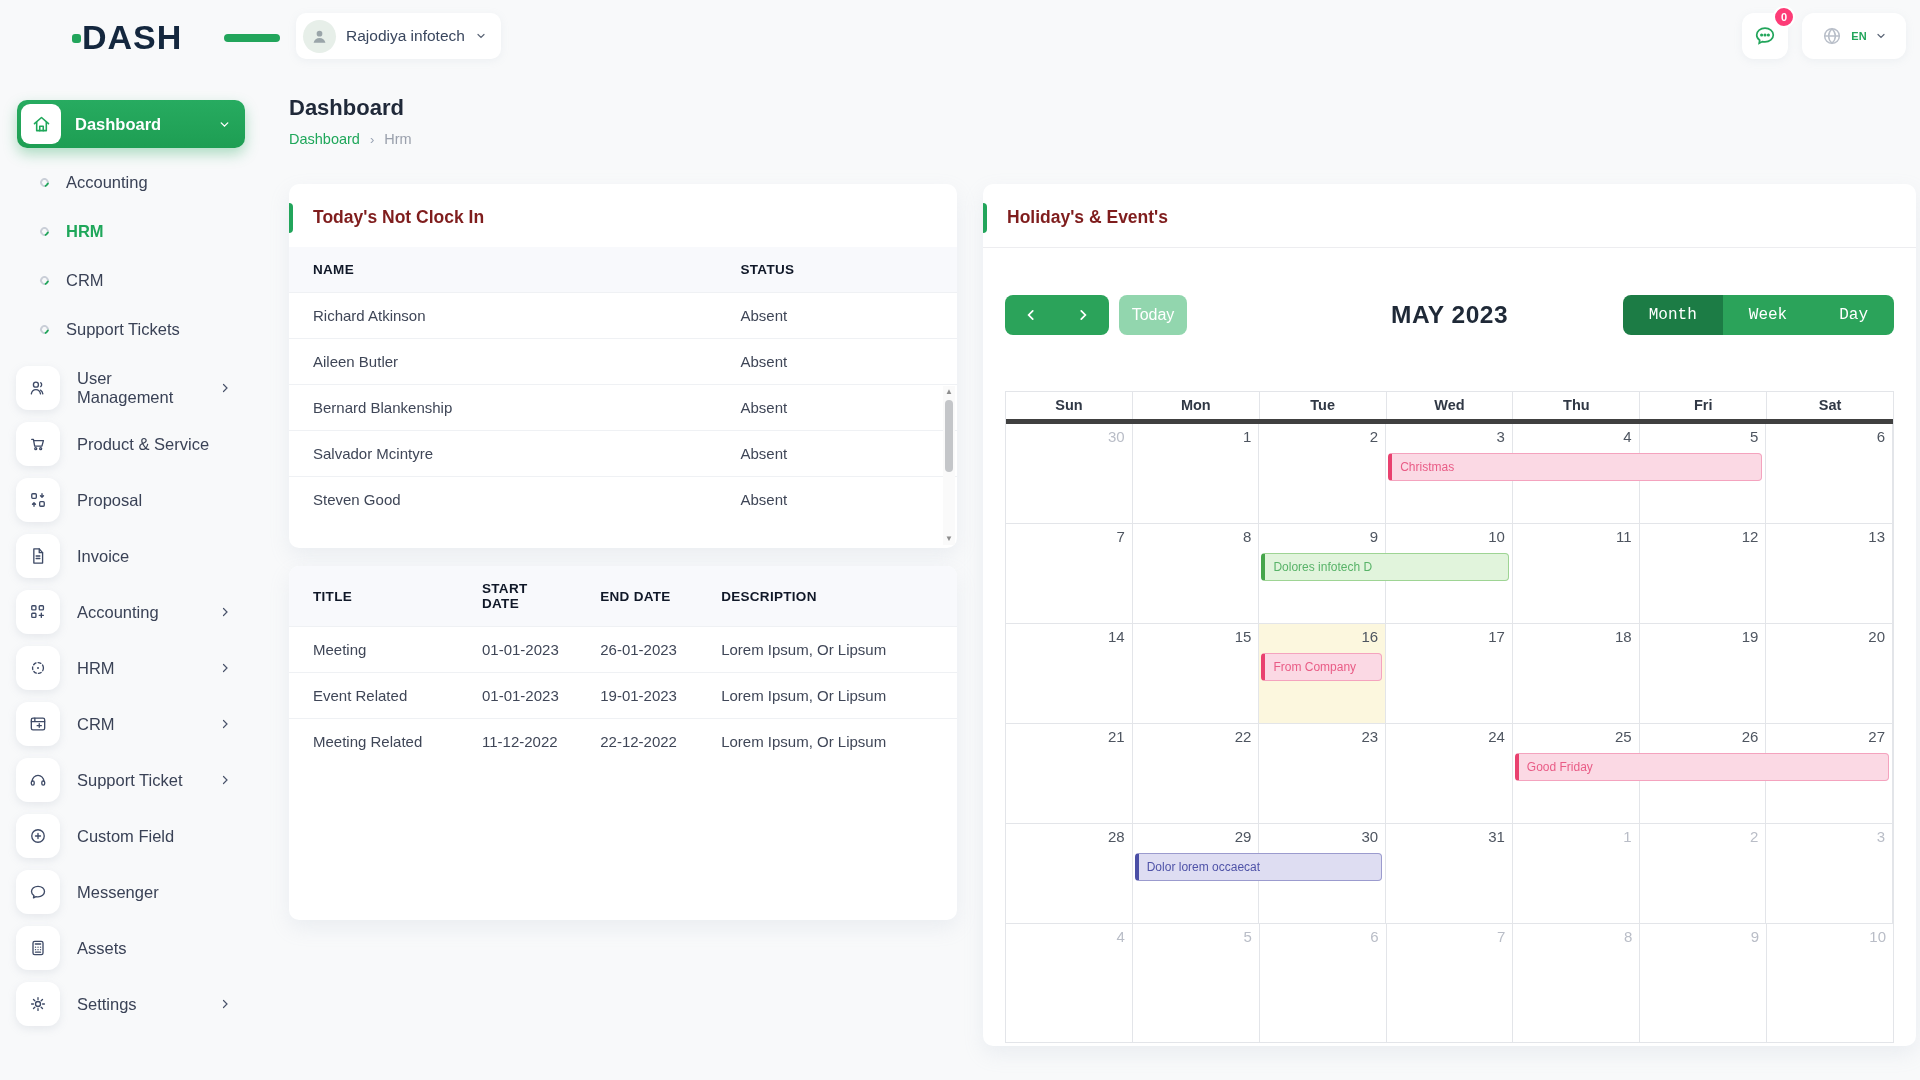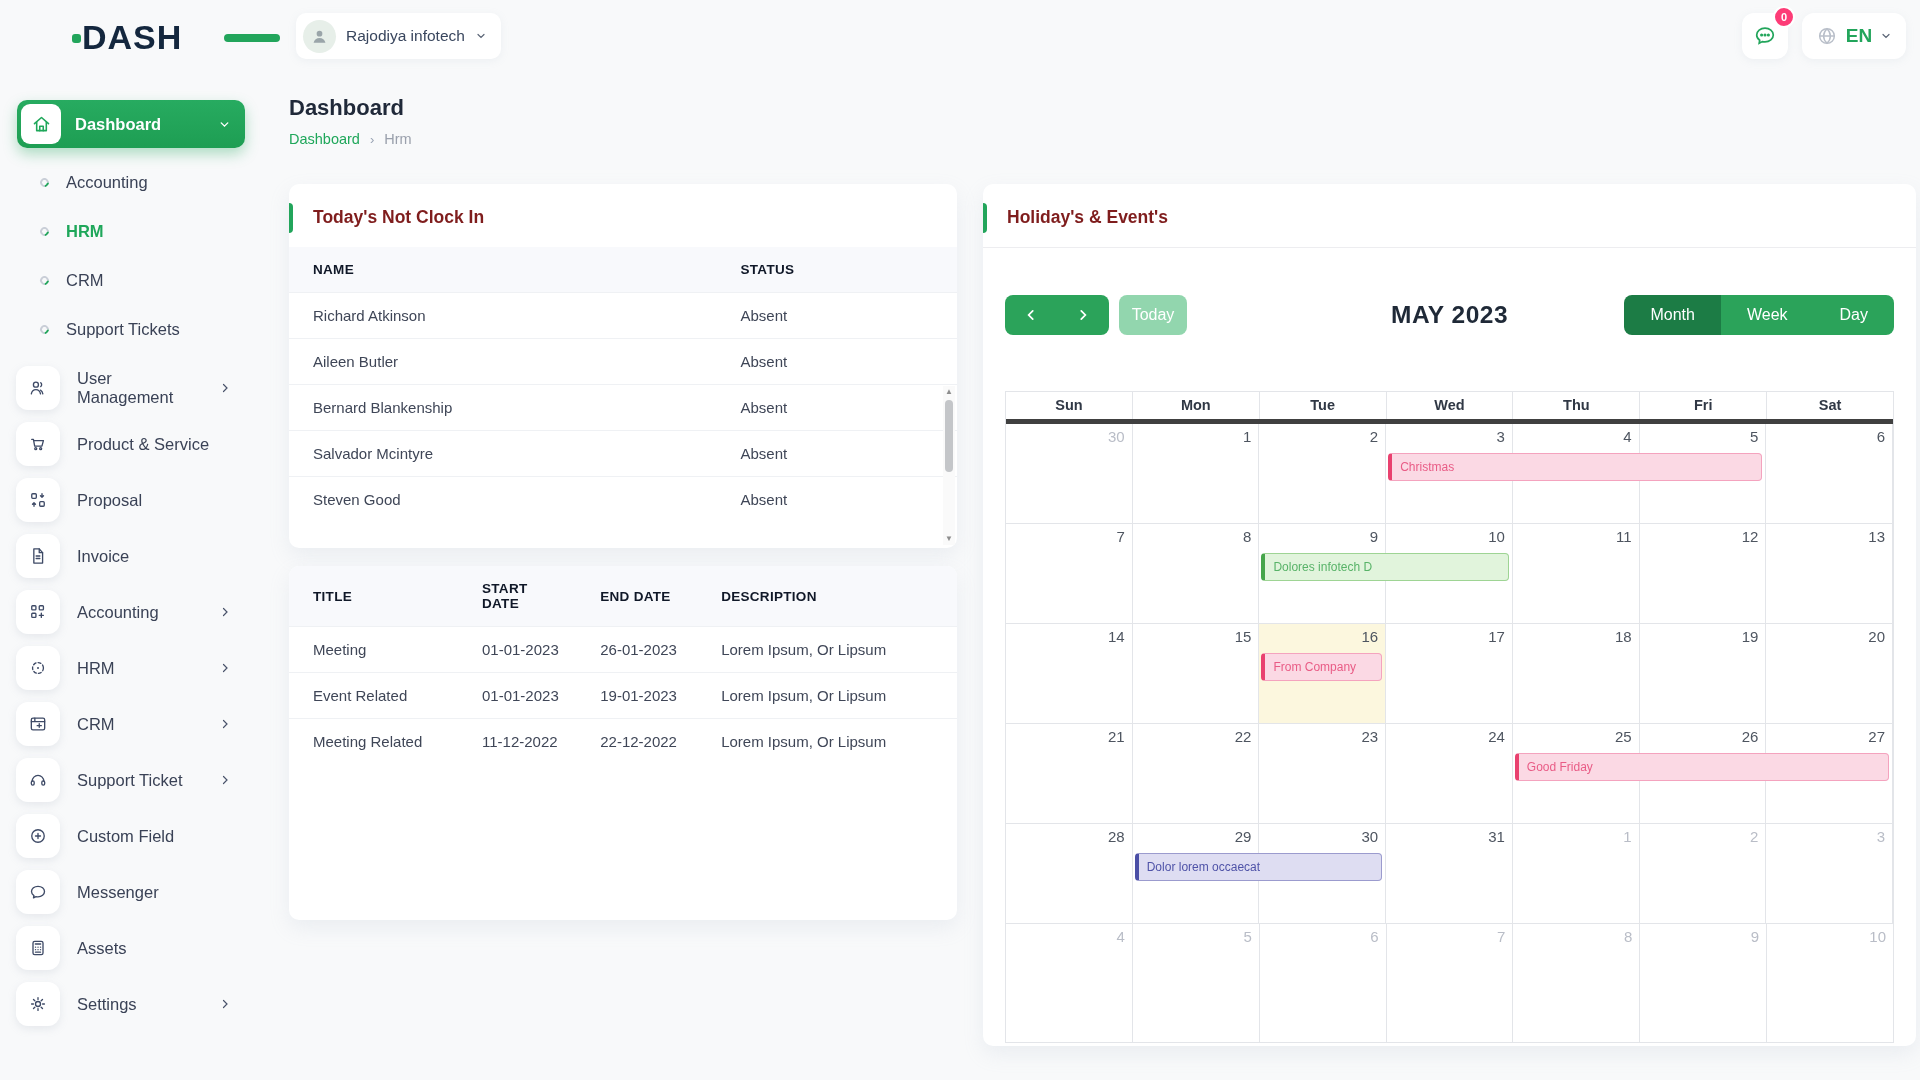--- a/index.html
+++ b/index.html
@@ -17,21 +17,21 @@
     display:flex; align-items:center; gap:10px; padding:0 14px 0 7px; box-shadow:0 2px 8px rgba(160,170,190,.12); cursor:pointer; }
   .avatar { width:33px; height:33px; border-radius:50%; background:#e7efe9; display:flex; align-items:center; justify-content:center; }
   .company-name { font-size:15.5px; color:#39465e; }
   .chev { display:inline-flex; }
   .chat-btn { position:absolute; right:132px; top:13px; width:46px; height:46px; background:#fff; border-radius:12px;
     display:flex; align-items:center; justify-content:center; box-shadow:0 2px 8px rgba(160,170,190,.12); cursor:pointer; }
   .badge { position:absolute; top:-7px; right:-7px; min-width:22px; height:22px; border-radius:11px; background:var(--badge);
     border:2px solid #fff; color:#fff; font-size:11px; font-weight:700; display:flex; align-items:center; justify-content:center; }
   .lang-pill { position:absolute; right:14px; top:13px; width:104px; height:46px; background:#fff; border-radius:12px;
     display:flex; align-items:center; justify-content:center; gap:8px; box-shadow:0 2px 8px rgba(160,170,190,.12); cursor:pointer; }
-  .lang-label { font-size:19px; font-weight:700; color:var(--green); }
+  .lang-label { font-size:11px; font-weight:700; color:var(--green); }
 
   
   .sidebar { position:absolute; top:72px; left:0; width:261px; bottom:0; padding-top:28px; }
   .dash-pill { margin:0 17px; width:228px; height:48px; border-radius:10px; background:linear-gradient(180deg,#27ab60,#1e9e53);
     display:flex; align-items:center; box-shadow:0 6px 14px rgba(34,165,91,.35); cursor:pointer; }
   .dash-icon-box { width:40px; height:40px; margin-left:4px; border-radius:9px; background:#fff; display:flex; align-items:center; justify-content:center; }
   .dash-label { margin-left:14px; color:#fff; font-size:16.5px; font-weight:700; }
   .dash-pill .chev { margin-left:auto; margin-right:14px; }
   .sub-list { margin:10px 0 6px 0; }
   .sub-item { height:49px; display:flex; align-items:center; padding-left:40px; gap:17px; cursor:pointer; }
@@ -75,21 +75,21 @@
 
   
   .cal-header { border-bottom:1px solid #ededf0; }
   .cal-body { padding:0 22px; }
   .cal-toolbar { position:relative; margin-top:47px; height:40px; display:flex; align-items:center; }
   .nav-group { display:flex; width:104px; height:40px; border-radius:8px; overflow:hidden; background:var(--green-mid); }
   .nav-btn { width:52px; height:40px; display:flex; align-items:center; justify-content:center; color:#fff; cursor:pointer; background:transparent; border:none; }
   .today-btn { margin-left:10px; width:68px; height:40px; border:none; border-radius:8px; background:var(--green-light); color:#fff; font-size:16px; font-family:inherit; cursor:default; }
   .cal-month-title { position:absolute; left:0; right:0; text-align:center; font-size:24.5px; font-weight:700; color:#1f2937; letter-spacing:.5px; }
   .view-group { margin-left:auto; display:flex; height:40px; border-radius:8px; overflow:hidden; position:relative; z-index:2; }
-  .view-btn { height:40px; padding:0 26px; border:none; background:var(--green-mid); color:#fff; font-size:16px; font-family:Liberation Sans, sans-serif; cursor:pointer; }
+  .view-btn { height:40px; padding:0 26px; border:none; background:var(--green-mid); color:#fff; font-size:16px; font-family:Liberation Mono, monospace; cursor:pointer; }
   .view-btn.active { background:var(--green-dark); }
 
   .cal-grid { margin-top:56px; border:1px solid #e3e5e9; }
   .cal-dow-row { display:flex; border-bottom:5px solid #404040; }
   .cal-dow { flex:1; height:27px; line-height:26px; text-align:center; font-size:14.5px; font-weight:700; color:#303845; border-right:1px solid #e3e5e9; }
   .cal-dow:last-child { border-right:none; }
   .cal-row { position:relative; display:flex; height:100px; border-bottom:1px solid #e3e5e9; }
   .cal-row:last-child { border-bottom:none; height:118px; }
   .cal-cell { flex:1; border-right:1px solid #e3e5e9; position:relative; }
   .cal-cell:last-child { border-right:none; }

